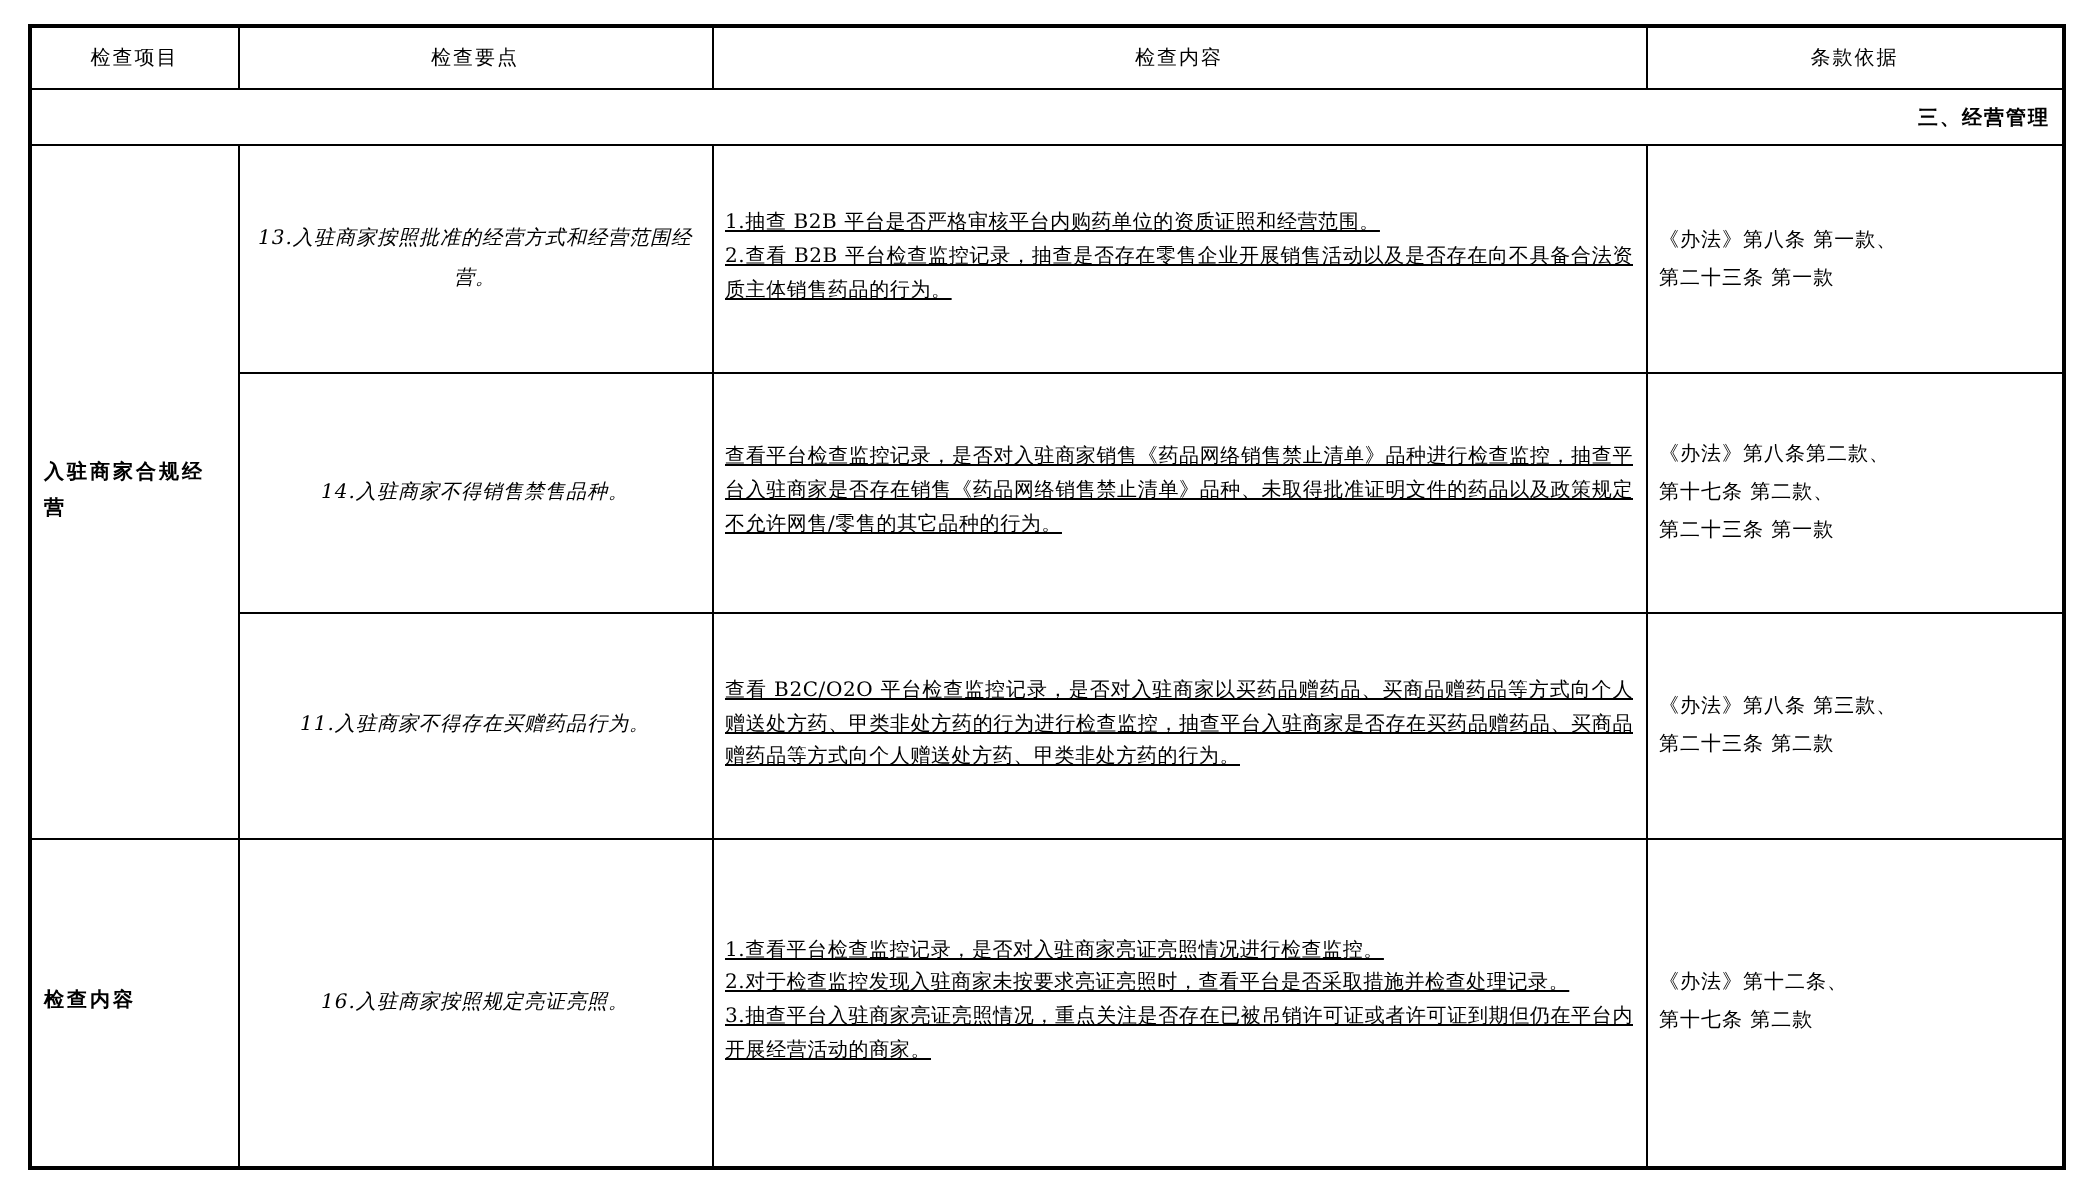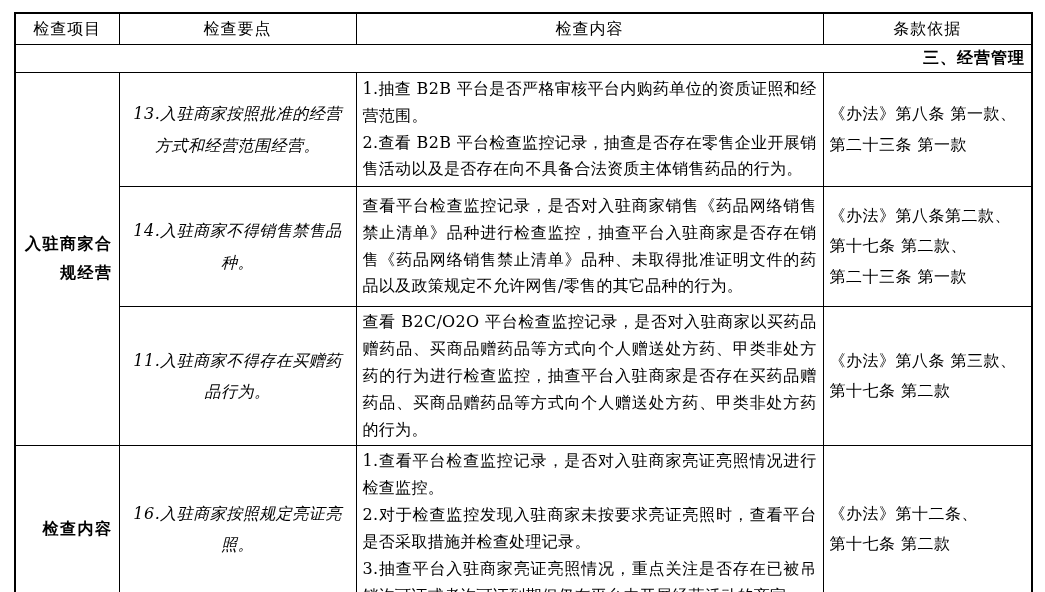--- a/index.html
+++ b/index.html
@@ -18,21 +18,21 @@
   }
   table.inspection {
     border-collapse: collapse;
     table-layout: fixed;
     width: 1017px;
     border: 2px solid #000000;
   }
   table.inspection td, table.inspection th {
     border: 1px solid #000000;
     padding: 2px 6px;
-    font-size: 16px;
+    font-size: 10px;
     vertical-align: middle;
     overflow: hidden;
   }
   
   th.col-header {
     font-family: "DejaVu Sans", "Liberation Sans", sans-serif;
     font-weight: normal;
     font-size: 15px;
     text-align: center;
     height: 26px;
@@ -45,21 +45,21 @@
     font-size: 15px;
     text-align: right;
     height: 23px;
     letter-spacing: 1px;
   }
   
   td.group-cell {
     font-family: "DejaVu Sans", "Liberation Sans", sans-serif;
     font-weight: bold;
     font-size: 15px;
-    text-align: right;
+    text-align: left;
     letter-spacing: 1.5px;
     line-height: 1.8;
     padding: 2px 5px;
     margin-left: 24px;
   }
   
   td.point-cell {
     text-align: center;
     font-size: 14.5px;
     line-height: 1.95;
@@ -68,20 +68,21 @@
     font-style: italic;
   }
   
   td.content-cell {
     text-align: justify;
     font-size: 14.5px;
     line-height: 1.68;
     letter-spacing: 0.3px;
     white-space: pre-line;
     padding: 3px 9px 3px 8px;
+    text-decoration: underline;
   }
   
   td.basis-cell {
     font-size: 14.5px;
     line-height: 1.9;
     letter-spacing: 0.5px;
     white-space: pre-line;
     padding: 2px 6px;
   }
   tr.row-13 { height: 114px; }
@@ -122,21 +123,21 @@
       <td class="point-cell">14.入驻商家不得销售禁售品种。</td>
       <td class="content-cell">查看平台检查监控记录，是否对入驻商家销售《药品网络销售禁止清单》品种进行检查监控，抽查平台入驻商家是否存在销售《药品网络销售禁止清单》品种、未取得批准证明文件的药品以及政策规定不允许网售/零售的其它品种的行为。</td>
       <td class="basis-cell">《办法》第八条第二款、
 第十七条 第二款、
 第二十三条 第一款</td>
     </tr>
     <tr class="row-15">
       <td class="point-cell">11.入驻商家不得存在买赠药品行为。</td>
       <td class="content-cell">查看 B2C/O2O 平台检查监控记录，是否对入驻商家以买药品赠药品、买商品赠药品等方式向个人赠送处方药、甲类非处方药的行为进行检查监控，抽查平台入驻商家是否存在买药品赠药品、买商品赠药品等方式向个人赠送处方药、甲类非处方药的行为。</td>
       <td class="basis-cell">《办法》第八条 第三款、
-第十七条 第二款</td>
+第二十三条 第二款</td>
     </tr>
     <tr class="row-16">
       <td class="group-cell">检查内容</td>
       <td class="point-cell">16.入驻商家按照规定亮证亮照。</td>
       <td class="content-cell">1.查看平台检查监控记录，是否对入驻商家亮证亮照情况进行检查监控。
 2.对于检查监控发现入驻商家未按要求亮证亮照时，查看平台是否采取措施并检查处理记录。
 3.抽查平台入驻商家亮证亮照情况，重点关注是否存在已被吊销许可证或者许可证到期但仍在平台内开展经营活动的商家。</td>
       <td class="basis-cell">《办法》第十二条、
 第十七条 第二款</td>
     </tr>

